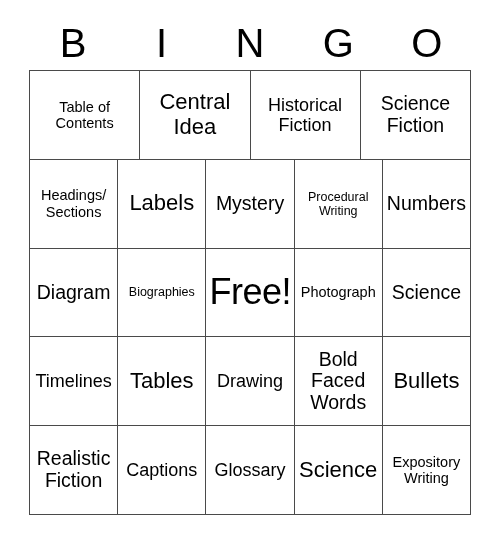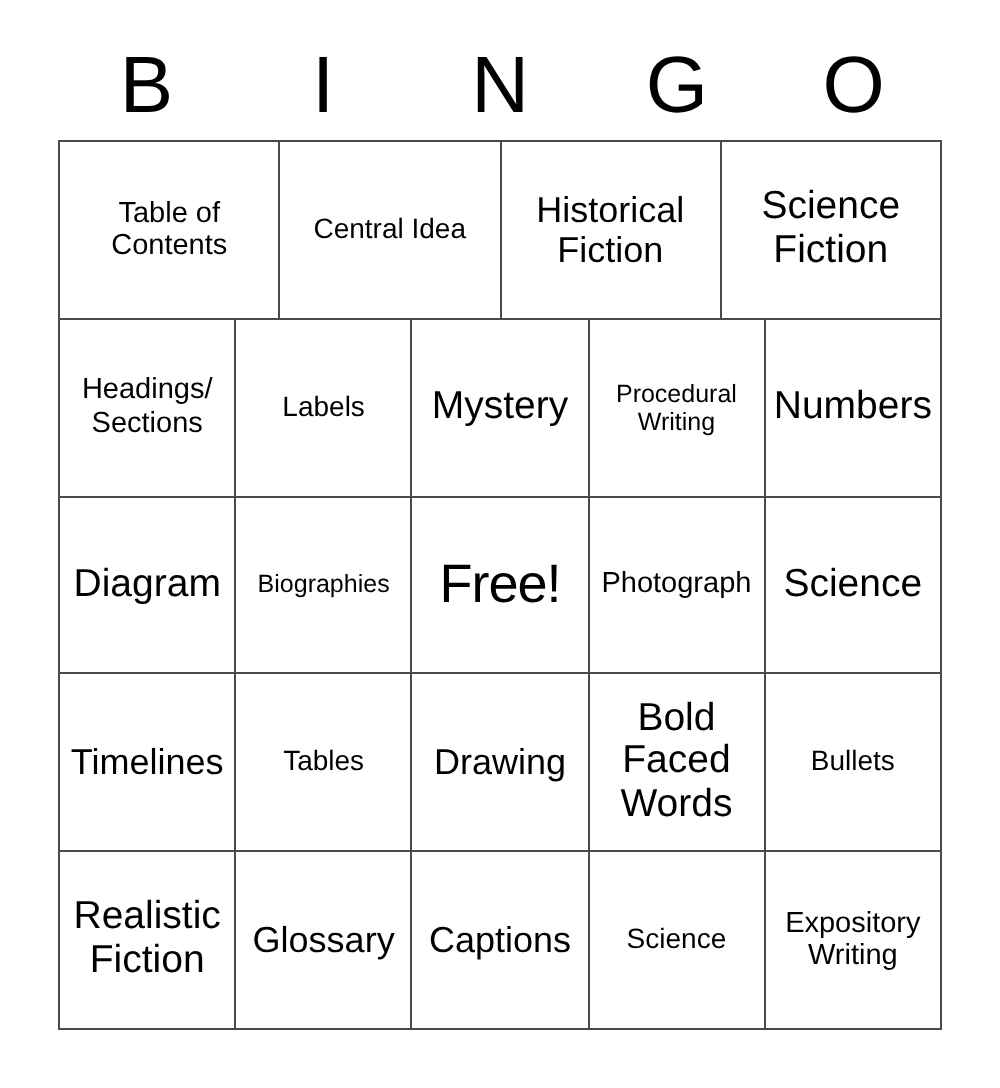--- a/index.html
+++ b/index.html
@@ -86,22 +86,22 @@
     color: #000;
     word-break: normal;
     hyphens: none;
   }
 
   
   .fs-xs   { font-size: 12.5px; }
   .fs-sm   { font-size: 14.5px; }
   .fs-md   { font-size: 18px;  }
   .fs-lg   { font-size: 19.5px; }
-  .fs-xl   { font-size: 14px;  }
-  .fs-free { font-size: 27px; letter-spacing: -0.5px; }
+  .fs-xl   { font-size: 22px;  }
+  .fs-free { font-size: 36px; letter-spacing: -0.5px; }
 </style>
 </head>
 <body>
 
 <div id="card">
 
   <div id="header-row">
     <div class="header-letter">B</div>
     <div class="header-letter">I</div>
     <div class="header-letter">N</div>
@@ -178,24 +178,24 @@
       <div class="cell">
           <span class="cell-text fs-xl">Bullets</span>
         </div>
     </div>
 
     <div class="grid-row">
       <div class="cell">
           <span class="cell-text fs-lg">Realistic Fiction</span>
         </div>
       <div class="cell">
+          <span class="cell-text fs-md">Captions</span>
+        </div>
+      <div class="cell">
           <span class="cell-text fs-md">Glossary</span>
-        </div>
-      <div class="cell">
-          <span class="cell-text fs-md">Captions</span>
         </div>
       <div class="cell">
           <span class="cell-text fs-xl">Science</span>
         </div>
       <div class="cell">
           <span class="cell-text fs-sm">Expository Writing</span>
         </div>
     </div>
 
   </div>

